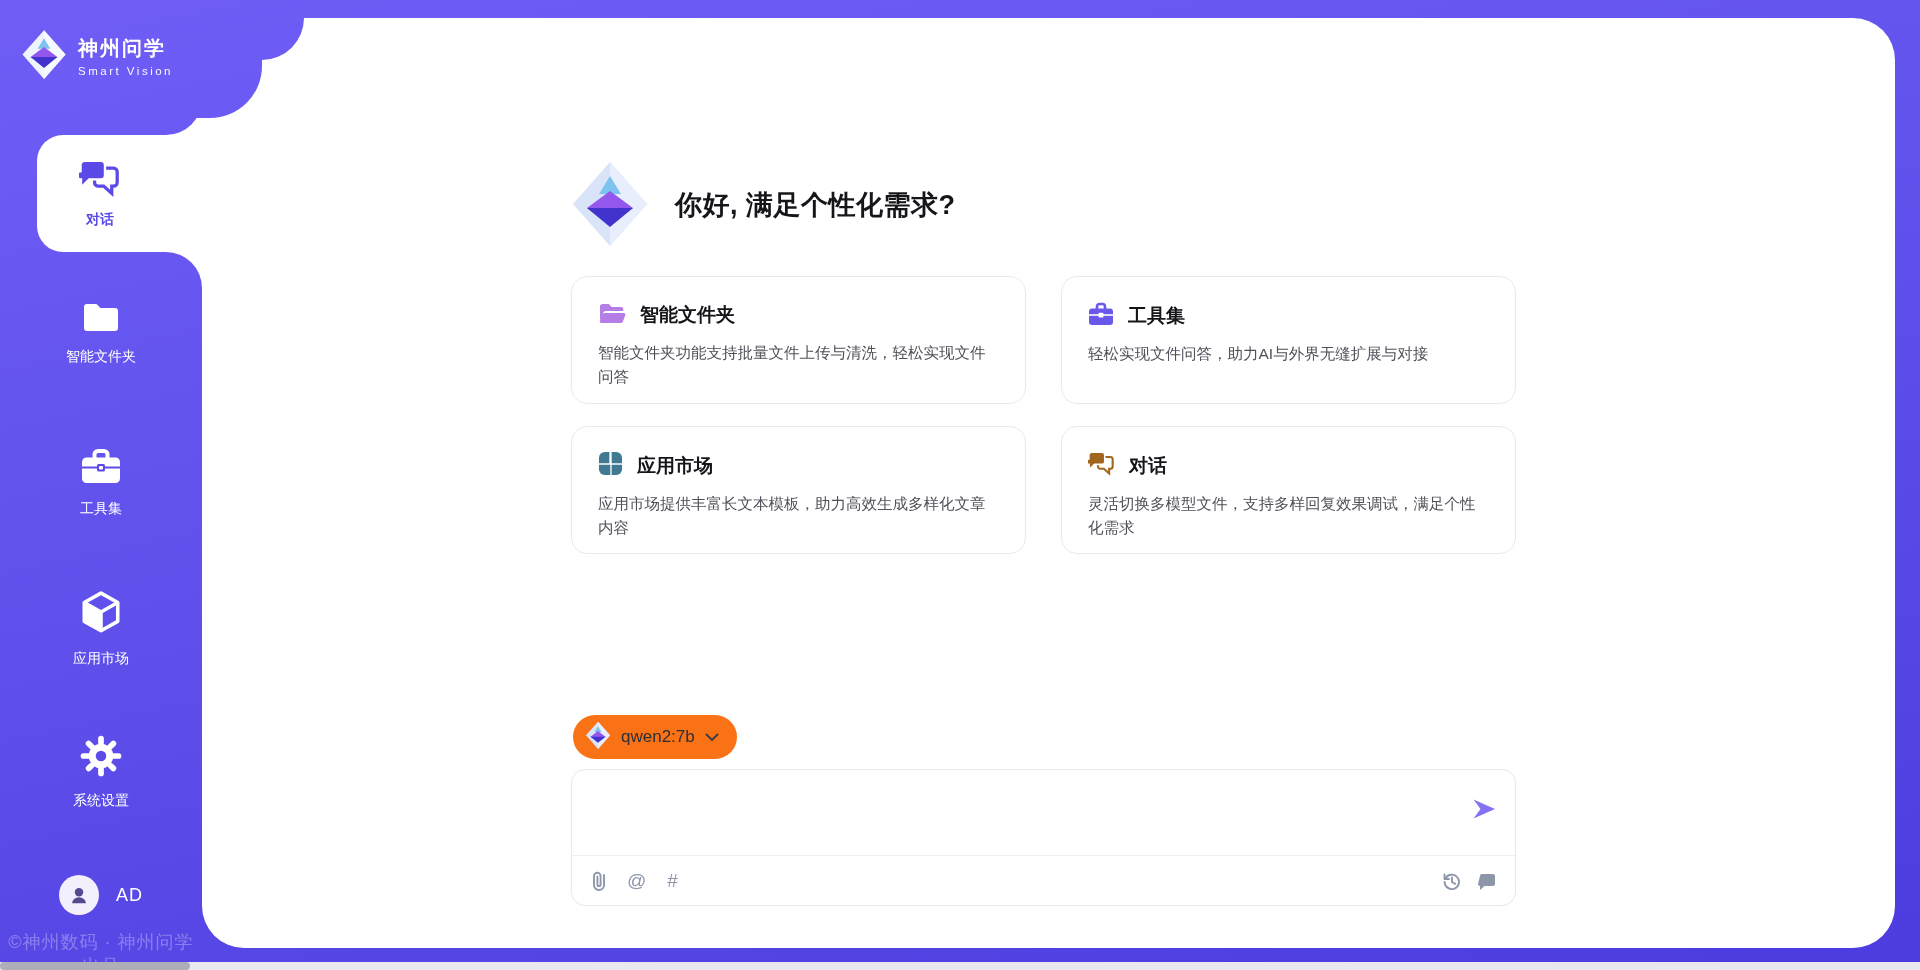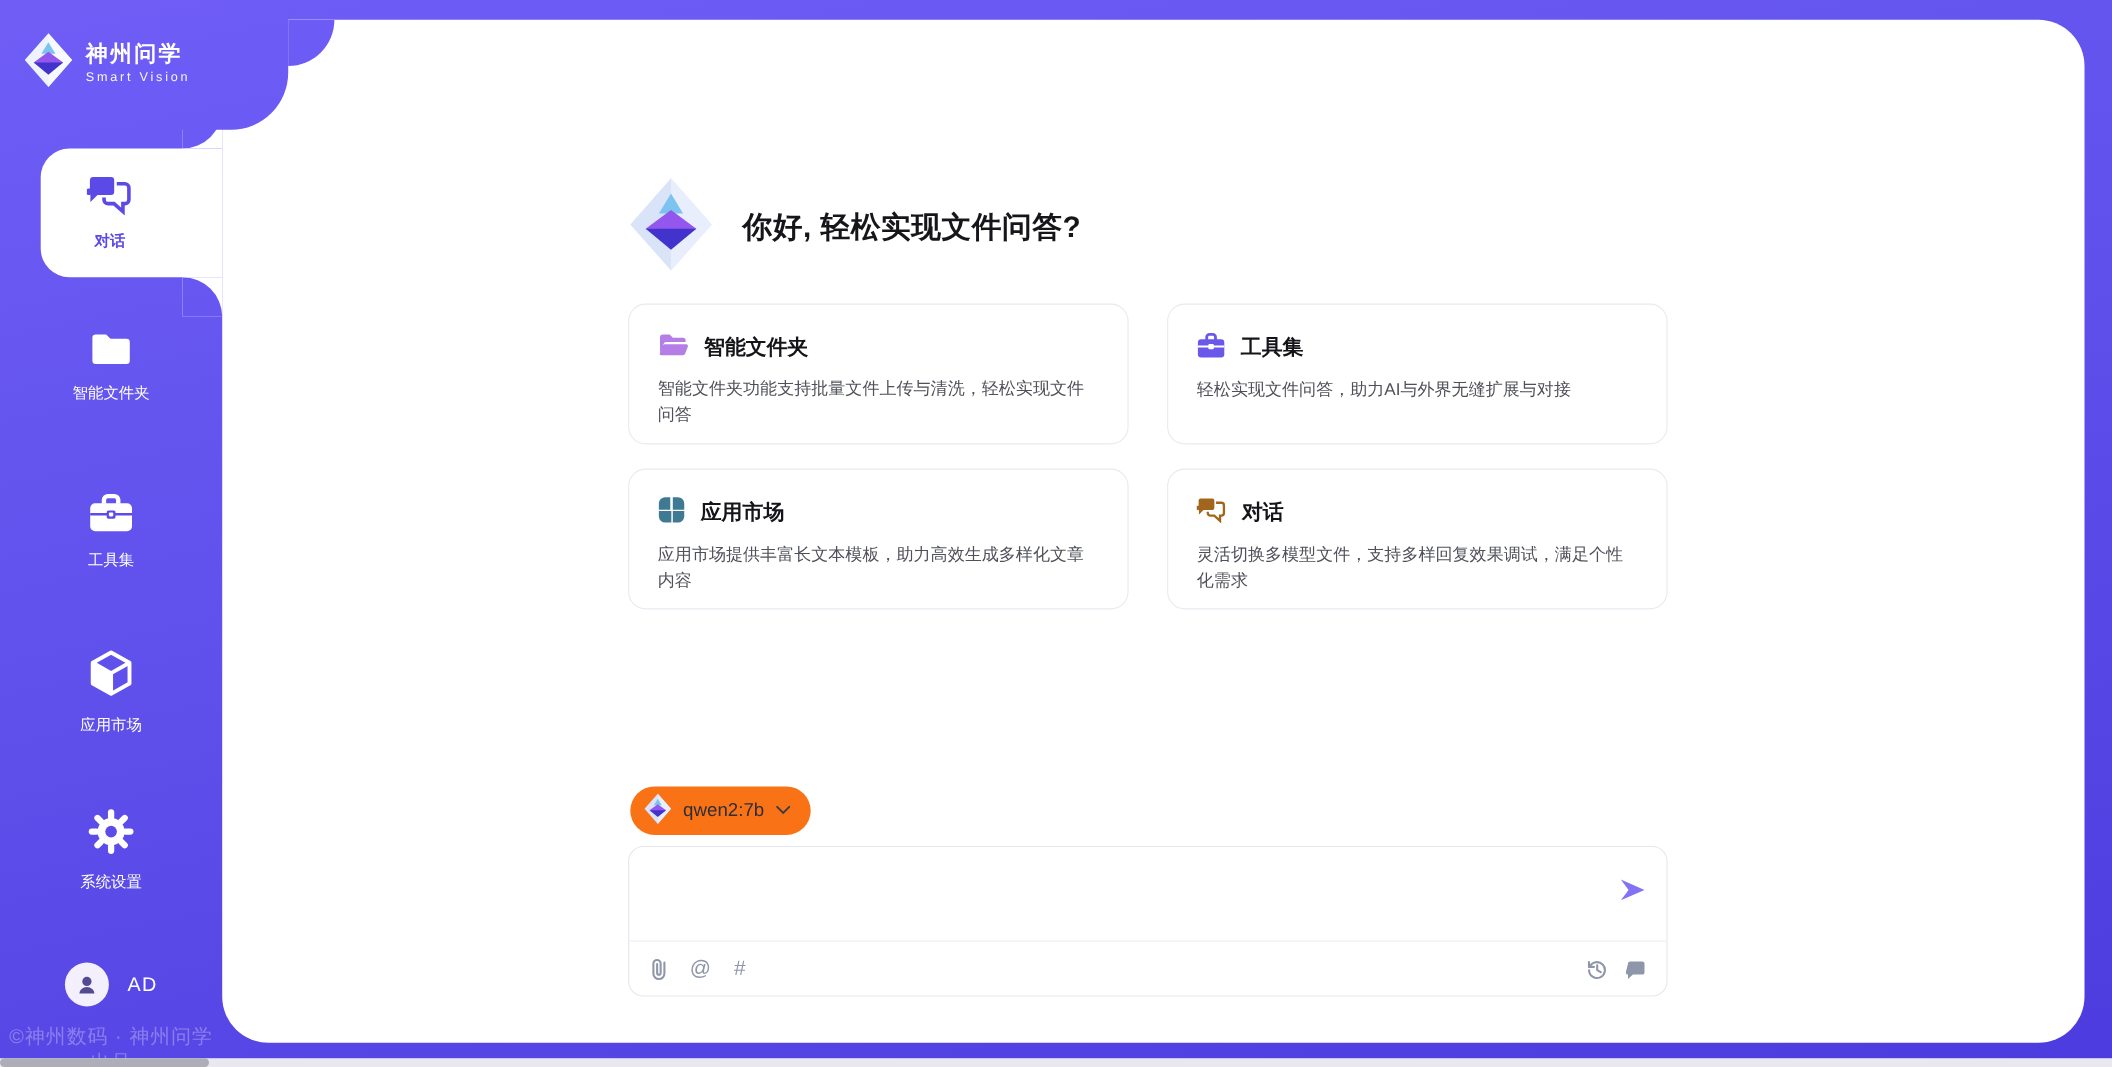--- a/index.html
+++ b/index.html
@@ -79,21 +79,21 @@
     <div class="greeting">
       <span>
         <svg width="78" height="86" viewBox="0 0 78 86">
           <polygon points="39,2 76,44 39,86 2,44" fill="#d9e4f8"></polygon>
           <polygon points="39,2 76,44 39,86" fill="#e8eefc"></polygon>
           <polygon points="39,16 50,34 28,34" fill="#7cc4ef"></polygon>
           <polygon points="39,31 62,48 39,63 16,48" fill="#9457ee"></polygon>
           <polygon points="16,48 62,48 39,67" fill="#4233cc"></polygon>
         </svg>
       </span>
-      <div class="greeting-text">你好, 轻松实现文件问答?</div>
+      <div class="greeting-text">你好, 满足个性化需求?</div>
     </div>
 
     <div class="cards">
 
       <div class="card">
         <div class="card-head">
           <span>
             <svg width="28" height="24" viewBox="0 0 28 24" fill="#b57de6">
               <path d="M2 5.5 a2.5 2.5 0 0 1 2.5-2.5 h6.2 l3 3 h9.3 a2.3 2.3 0 0 1 2.3 2.3 v1.7 h-17.5 a3 3 0 0 0 -2.8 2 l-3 8 z"></path>
               <path d="M6.2 12 h19.6 a1.6 1.6 0 0 1 1.5 2.2 l-2.4 6.2 a2.4 2.4 0 0 1 -2.2 1.6 H3.3 a1.5 1.5 0 0 1 -1.4 -2 l2.1 -6.4 a2.4 2.4 0 0 1 2.2 -1.6 z"></path>

